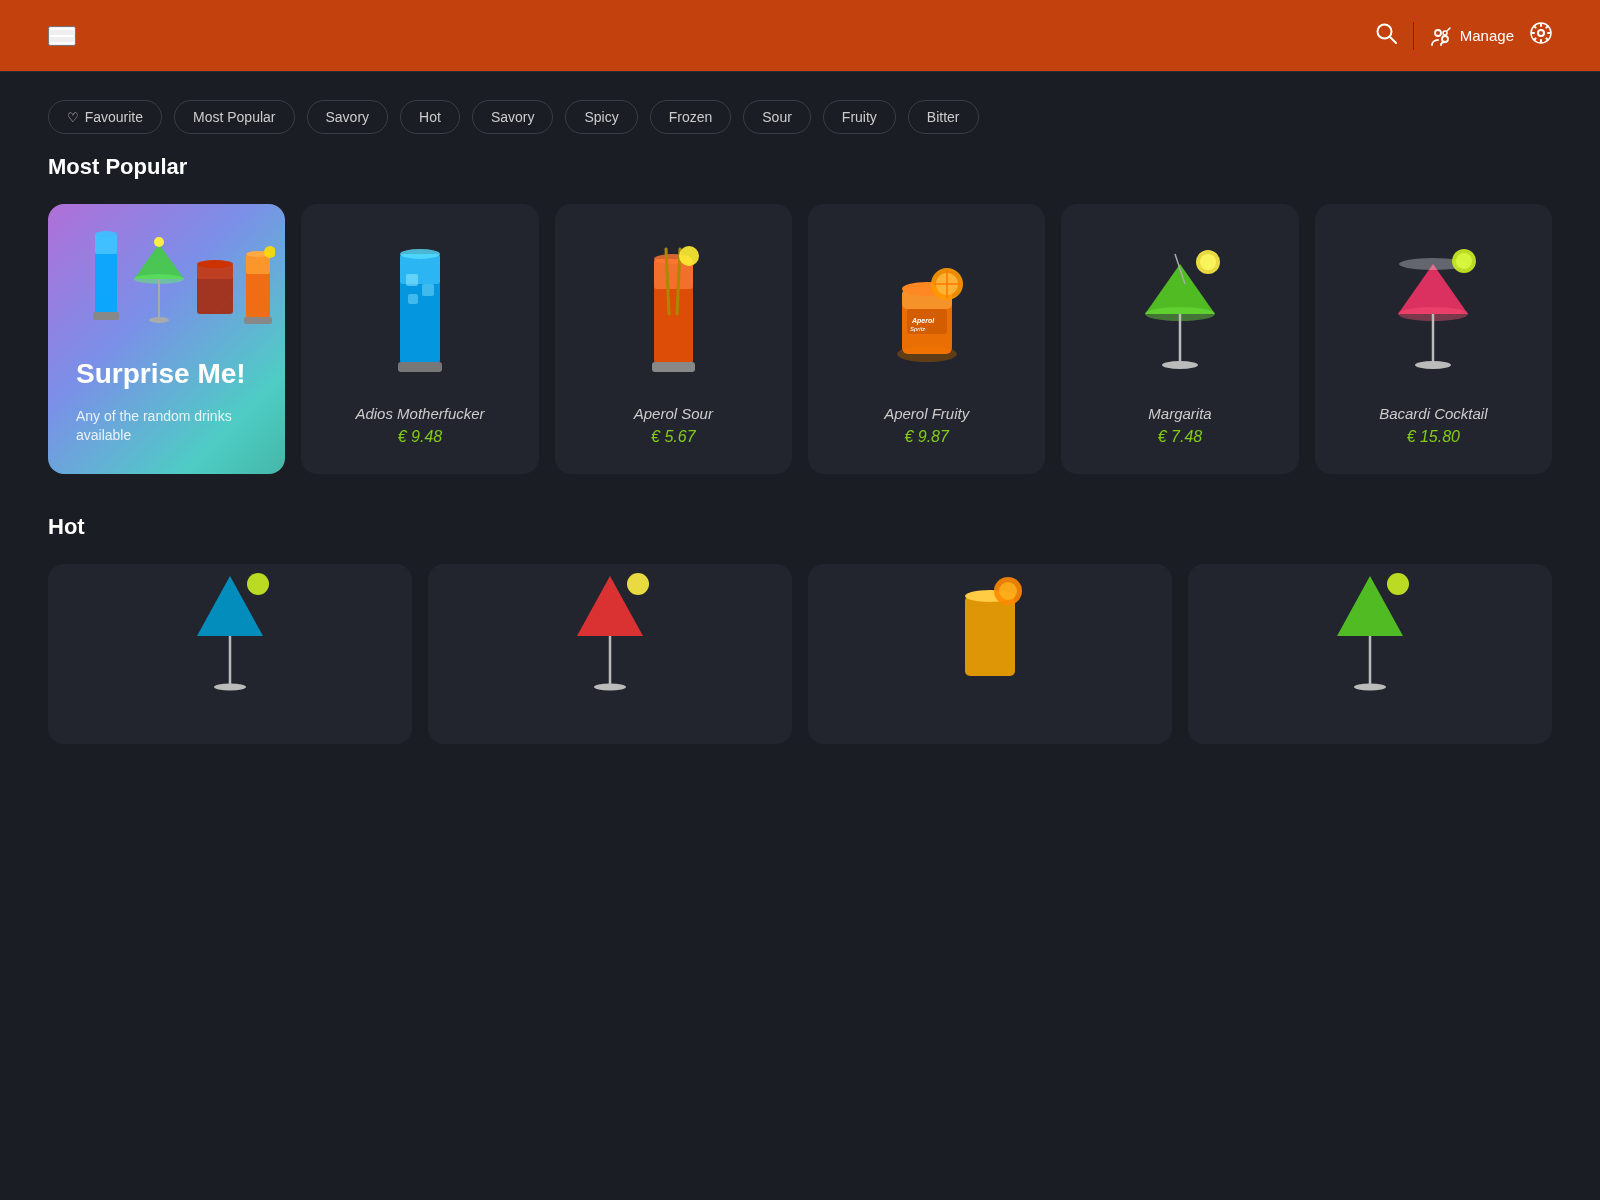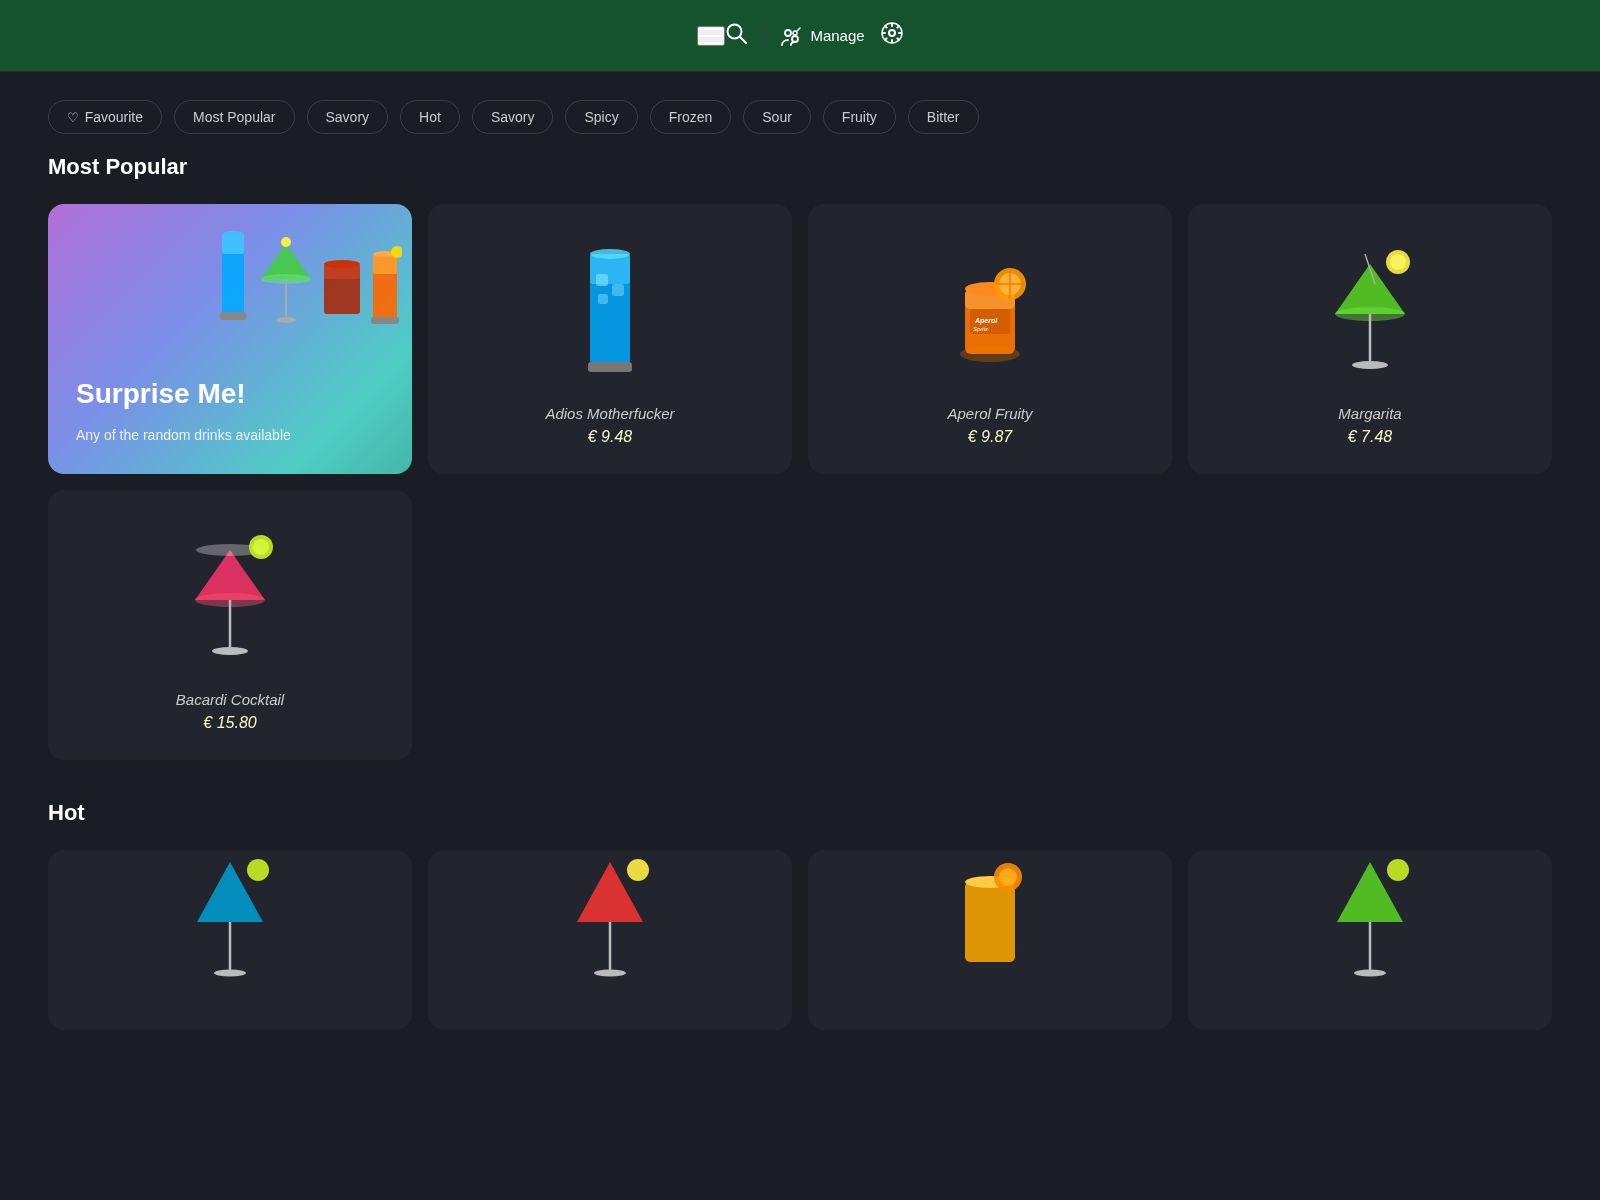--- a/index.html
+++ b/index.html
@@ -8,24 +8,24 @@
       color: #ffffff;
       font-family: -apple-system, BlinkMacSystemFont, 'Segoe UI', sans-serif;
       min-height: 1200px;
       width: 1600px;
     }
 
     
     .header {
       display: flex;
       align-items: center;
-      justify-content: center;
+      justify-content: space-between;
       padding: 0 48px;
       height: 72px;
-      background: #14532d;
+      background: #c2410c;
       border-bottom: 1px solid #2a2d35;
     }
     .header-left { display: flex; align-items: center; }
     .hamburger-icon { display: flex; flex-direction: column; gap: 5px; cursor: pointer; }
     .hamburger-icon span { display: block; width: 24px; height: 2px; background: #fff; border-radius: 2px; }
     .header-right { display: flex; align-items: center; gap: 16px; }
     .search-icon-btn { background: none; border: none; cursor: pointer; color: #fff; font-size: 22px; }
     .divider { width: 1px; height: 28px; background: #3a3d45; }
     .manage-btn {
       display: flex; align-items: center; gap: 8px;
@@ -60,21 +60,21 @@
     .section-title {
       font-size: 22px;
       font-weight: 600;
       margin-bottom: 24px;
       color: #ffffff;
     }
 
     
     .drinks-grid {
       display: grid;
-      grid-template-columns: repeat(4, 1fr);
+      grid-template-columns: repeat(6, 1fr);
       gap: 16px;
     }
 
     
     .drink-card {
       background: #22252e;
       border-radius: 16px;
       display: flex;
       flex-direction: column;
       align-items: center;
@@ -121,21 +121,21 @@
 
     
     .drink-name {
       font-size: 15px;
       color: #cccccc;
       text-align: center;
       margin-bottom: 6px;
     }
     .drink-price {
       font-size: 16px;
-      color: #fef9c3;
+      color: #84cc16;
       text-align: center;
     }
 
     
     .section-bottom { padding: 0 48px; }
     .drinks-grid-bottom {
       display: grid;
       grid-template-columns: repeat(4, 1fr);
       gap: 16px;
     }
@@ -280,20 +280,38 @@
           <rect x="26" y="40" width="12" height="12" rx="2" fill="#99eeff" opacity="0.5"></rect>
           <rect x="42" y="50" width="12" height="12" rx="2" fill="#99eeff" opacity="0.4"></rect>
           <rect x="28" y="60" width="10" height="10" rx="2" fill="#99eeff" opacity="0.4"></rect>
         </svg>
       </div>
       <div class="drink-name">Adios Motherfucker</div>
       <div class="drink-price">€ 9.48</div>
     </div>
 
 
+    <div class="drink-card">
+      <div class="drink-img-area">
+        <svg width="75" height="150" viewBox="0 0 75 150">
+
+          <rect x="18" y="25" width="39" height="105" rx="4" fill="#ff5500" opacity="0.85"></rect>
+          <rect x="18" y="25" width="39" height="30" rx="3" fill="#ff8844" opacity="0.6"></rect>
+          <rect x="16" y="128" width="43" height="10" rx="3" fill="#888"></rect>
+          <ellipse cx="37" cy="25" rx="19" ry="5" fill="#ff7733" opacity="0.8"></ellipse>
+
+          <line x1="30" y1="15" x2="33" y2="80" stroke="#aa8800" stroke-width="3" stroke-linecap="round"></line>
+          <line x1="44" y1="15" x2="41" y2="80" stroke="#aa8800" stroke-width="3" stroke-linecap="round"></line>
+
+          <circle cx="53" cy="22" r="10" fill="#ffee33" opacity="0.9"></circle>
+        </svg>
+      </div>
+      <div class="drink-name">Aperol Sour</div>
+      <div class="drink-price">€ 5.67</div>
+    </div>
 
     <div class="drink-card">
       <div class="drink-img-area">
         <svg width="100" height="150" viewBox="0 0 100 150">
 
           <ellipse cx="50" cy="120" rx="30" ry="8" fill="#995500" opacity="0.5"></ellipse>
           <rect x="25" y="55" width="50" height="65" rx="6" fill="#ff7700" opacity="0.9"></rect>
           <rect x="25" y="55" width="50" height="20" rx="5" fill="#ffaa44" opacity="0.6"></rect>
           <ellipse cx="50" cy="55" rx="25" ry="7" fill="#ff8822"></ellipse>
 

